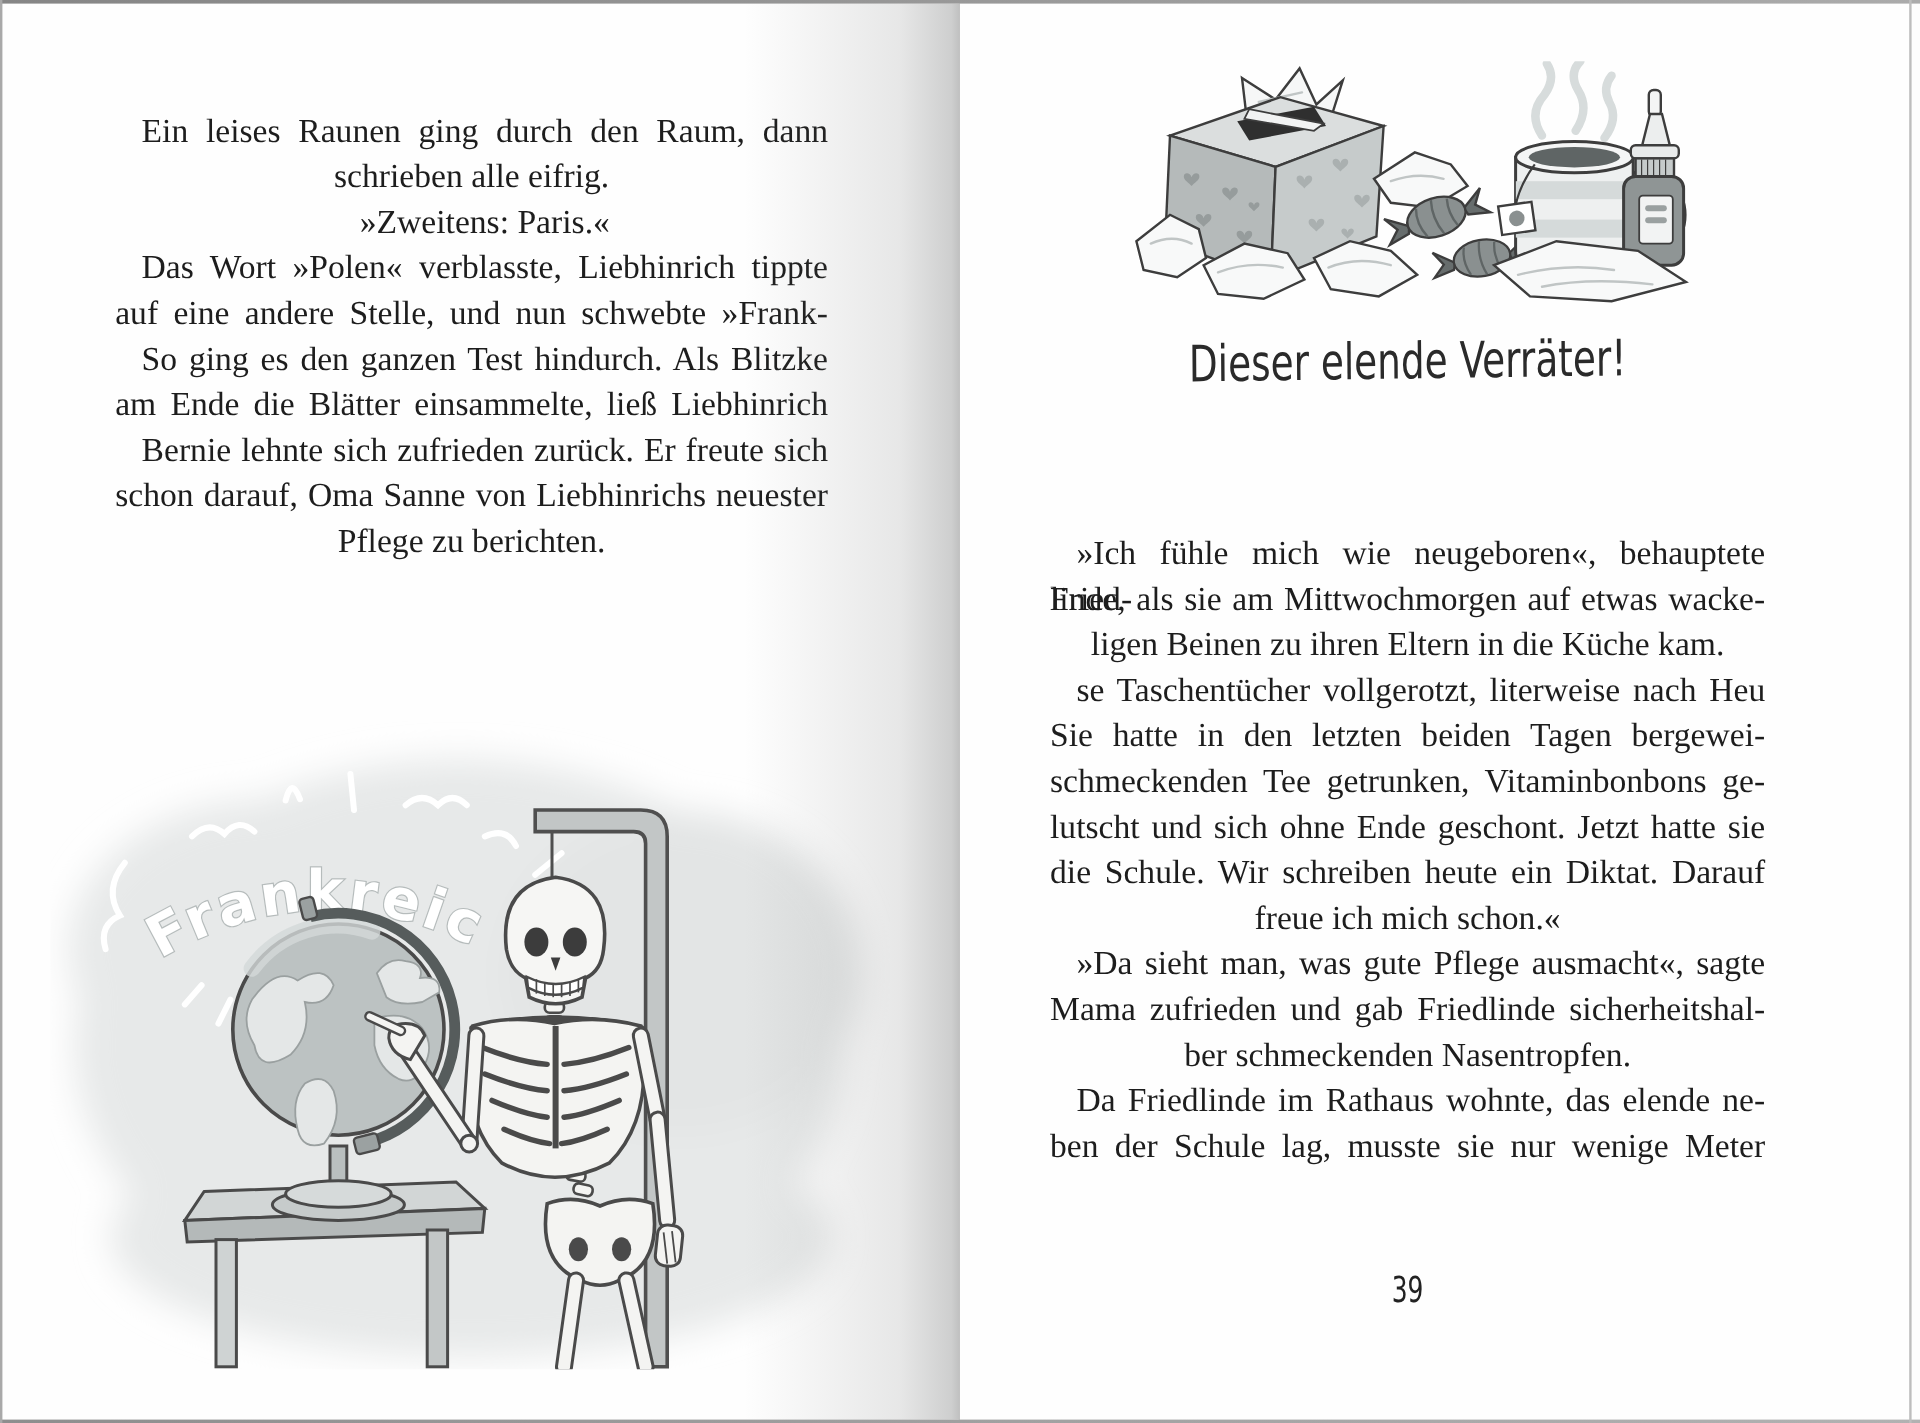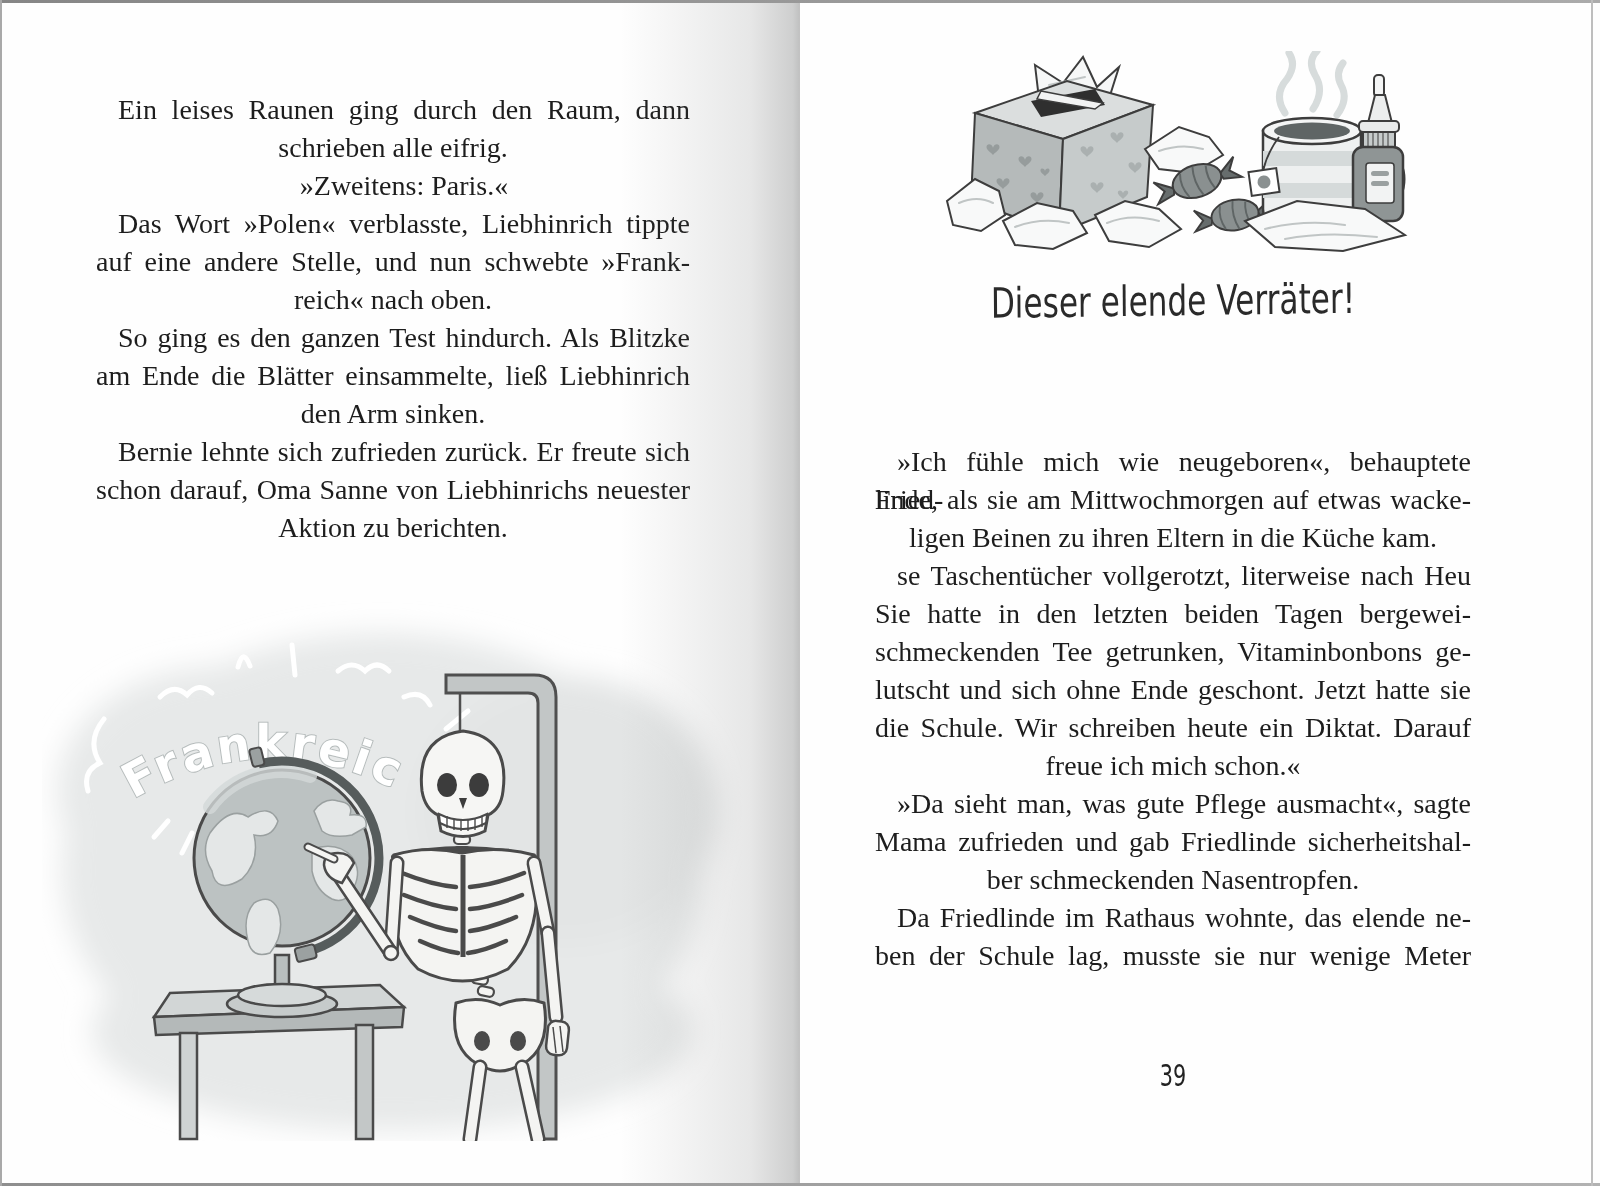--- a/index.html
+++ b/index.html
@@ -51,31 +51,29 @@
         <div class="para">
           <div class="line j">Ein leises Raunen ging durch den Raum, dann</div>
           <div class="line">schrieben alle eifrig.</div>
         </div>
         <div class="para">
           <div class="line">»Zweitens: Paris.«</div>
         </div>
         <div class="para">
           <div class="line j">Das Wort »Polen« verblasste, Liebhinrich tippte</div>
           <div class="line j">auf eine andere Stelle, und nun schwebte »Frank-</div>
-          <div class="line">reich« nach oben.</div>
         </div>
         <div class="para">
           <div class="line j">So ging es den ganzen Test hindurch. Als Blitzke</div>
           <div class="line j">am Ende die Blätter einsammelte, ließ Liebhinrich</div>
-          <div class="line">den Arm sinken.</div>
         </div>
         <div class="para">
           <div class="line j">Bernie lehnte sich zufrieden zurück. Er freute sich</div>
           <div class="line j">schon darauf, Oma Sanne von Liebhinrichs neuester</div>
-          <div class="line">Aktion zu berichten.</div>
+          <div class="line">Pflege zu berichten.</div>
         </div>
       </div>
 
     <svg class="illus-left" viewBox="0 0 700 540">
       <defs>
         <filter id="soft" x="-30%" y="-30%" width="160%" height="160%">
             <feGaussianBlur stdDeviation="14"></feGaussianBlur>
           </filter>
         <path id="arcpath" d="M 70 212 Q 215 112 368 196" fill="none"></path>
       </defs>

